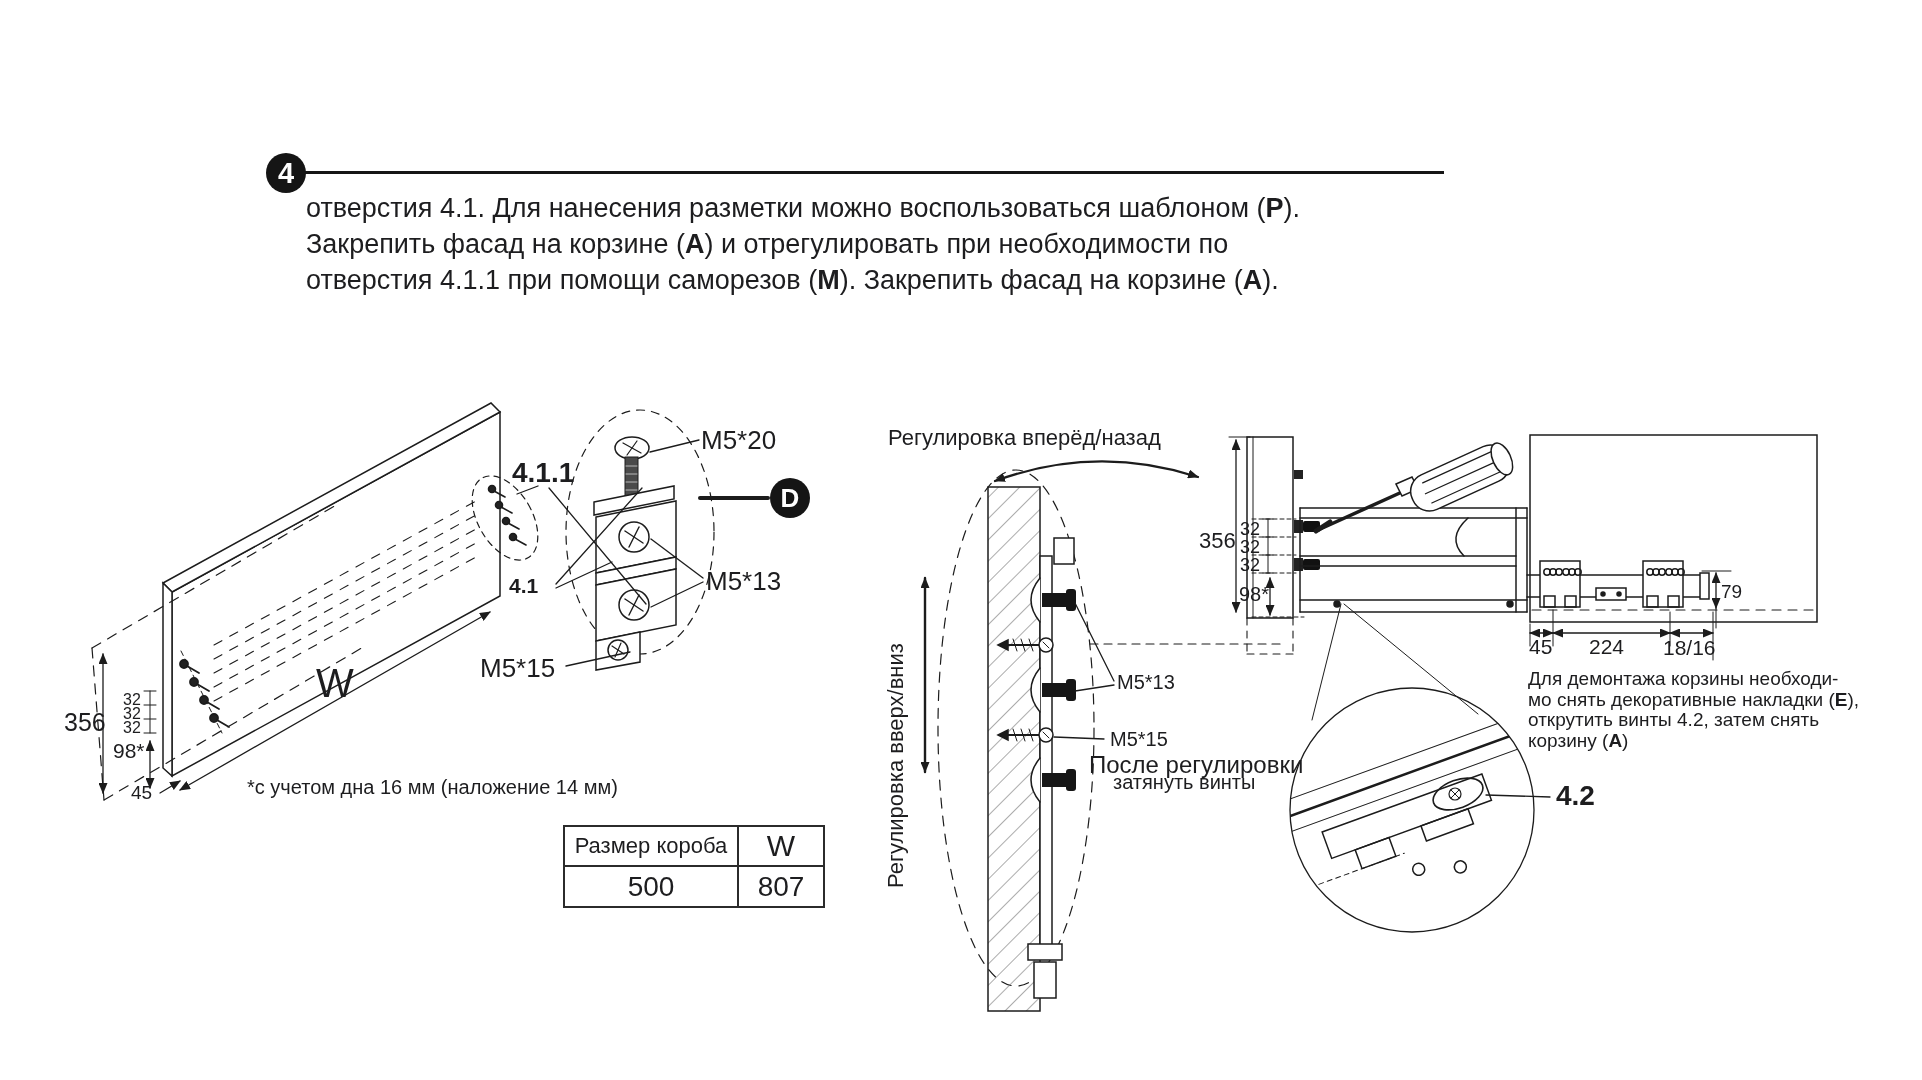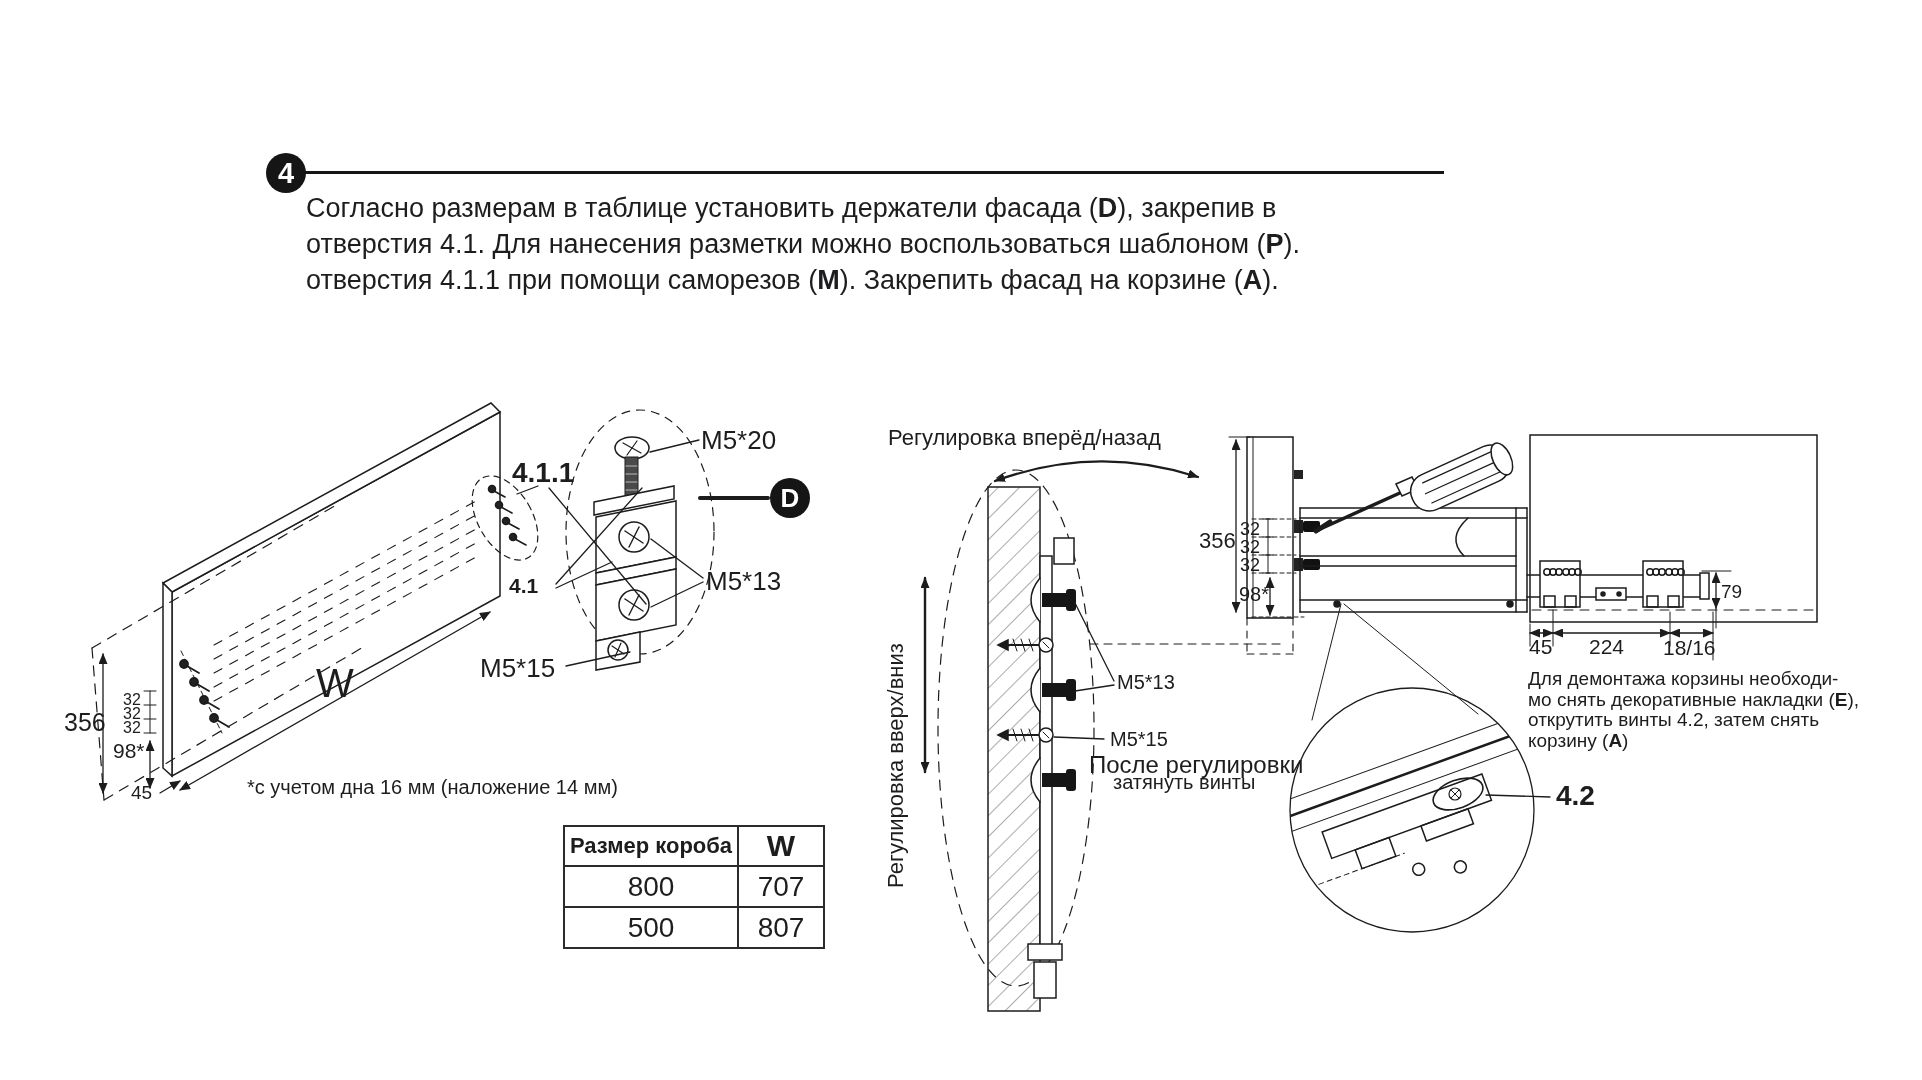--- a/index.html
+++ b/index.html
@@ -7,21 +7,21 @@
        font-family:"Liberation Sans",sans-serif;color:#1d1d1f;}
   .lbl{position:absolute;white-space:nowrap;color:#1d1d1f;line-height:1.08;}
   .bold{font-weight:700;}
   .badge{position:absolute;background:#151515;color:#fff;border-radius:50%;
          display:flex;align-items:center;justify-content:center;font-weight:700;}
   #step-line{position:absolute;border-top:3px solid #151515;height:0;}
   #intro{position:absolute;left:306px;top:190px;font-size:27px;line-height:36px;}
   #intro .iline{white-space:nowrap;}
   #sizeTable{position:absolute;left:563px;top:825px;border-collapse:collapse;background:#fff;}
   #sizeTable th,#sizeTable td{border:2.5px solid #2b2b2b;text-align:center;vertical-align:middle;padding:0;}
-  #sizeTable th{height:38px;font-weight:700;}
+  #sizeTable th{height:38px;font-weight:400;}
   #sizeTable td{height:39px;font-size:28px;}
   .c1{width:172px;font-size:22px;}
   .c2{width:84px;font-size:30px;}
   #vlabel{position:absolute;left:884px;top:888px;width:330px;font-size:22px;white-space:nowrap;
           transform:rotate(-90deg);transform-origin:0 0;}
   #dismantle{position:absolute;left:1528px;top:669px;font-size:19px;line-height:20.5px;}
   svg{position:absolute;left:0;top:0;}
 </style>
 </head>
 <body>
@@ -318,22 +318,22 @@
         <line x1="1550" y1="797" x2="1486" y2="795" stroke-width="1.3"></line>
       </g>
     </g>
   </g>
 </svg>
 
 <div class="badge" id="step-badge" style="left:266px;top:153px;width:40px;height:40px;font-size:29px">4</div>
 <div id="step-line" style="left:304px;top:171px;width:1140px"></div>
 
 <div id="intro">
-  <div class="iline"><span>Согласно размерам в таблице установить держатели фасада (</span><span style="font-weight: 700;">D</span><span>), закрепив в</span></div>
   <div class="iline"><span>отверстия 4.1. Для нанесения разметки можно воспользоваться шаблоном (</span><span style="font-weight: 700;">P</span><span>).</span></div>
+  <div class="iline"><span>Закрепить фасад на корзине (</span><span style="font-weight: 700;">A</span><span>) и отрегулировать при необходимости по</span></div>
   <div class="iline"><span>отверстия 4.1.1 при помощи саморезов (</span><span style="font-weight: 700;">M</span><span>). Закрепить фасад на корзине (</span><span style="font-weight: 700;">A</span><span>).</span></div>
 </div>
 
 <div class="lbl" style="left:64px;top:709px;font-size:25px">356</div>
 <div class="lbl" style="left:123px;top:691px;font-size:16px">32</div>
 <div class="lbl" style="left:123px;top:705px;font-size:16px">32</div>
 <div class="lbl" style="left:123px;top:719px;font-size:16px">32</div>
 <div class="lbl" style="left:113px;top:740px;font-size:21px">98*</div>
 <div class="lbl" style="left:131px;top:783px;font-size:19px">45</div>
 <div class="lbl" style="left:316px;top:662px;font-size:40px">W</div>
@@ -346,24 +346,20 @@
 <div class="lbl" style="left:247px;top:777px;font-size:20px">*с учетом дна 16 мм (наложение 14 мм)</div>
 
 <table id="sizeTable">
   <thead>
     <tr>
       <th class="c1">Размер короба</th>
       <th class="c2">W</th>
     </tr>
   </thead>
   <tbody>
-      <tr>
-        <td>800</td>
-        <td>707</td>
-      </tr>
       <tr>
         <td>500</td>
         <td>807</td>
       </tr>
     </tbody>
 </table>
 
 <div class="lbl" style="left:888px;top:426px;font-size:22px">Регулировка вперёд/назад</div>
 <div id="vlabel" class="lbl">Регулировка вверх/вниз</div>
 <div class="lbl" style="left:1117px;top:672px;font-size:20px">M5*13</div>

